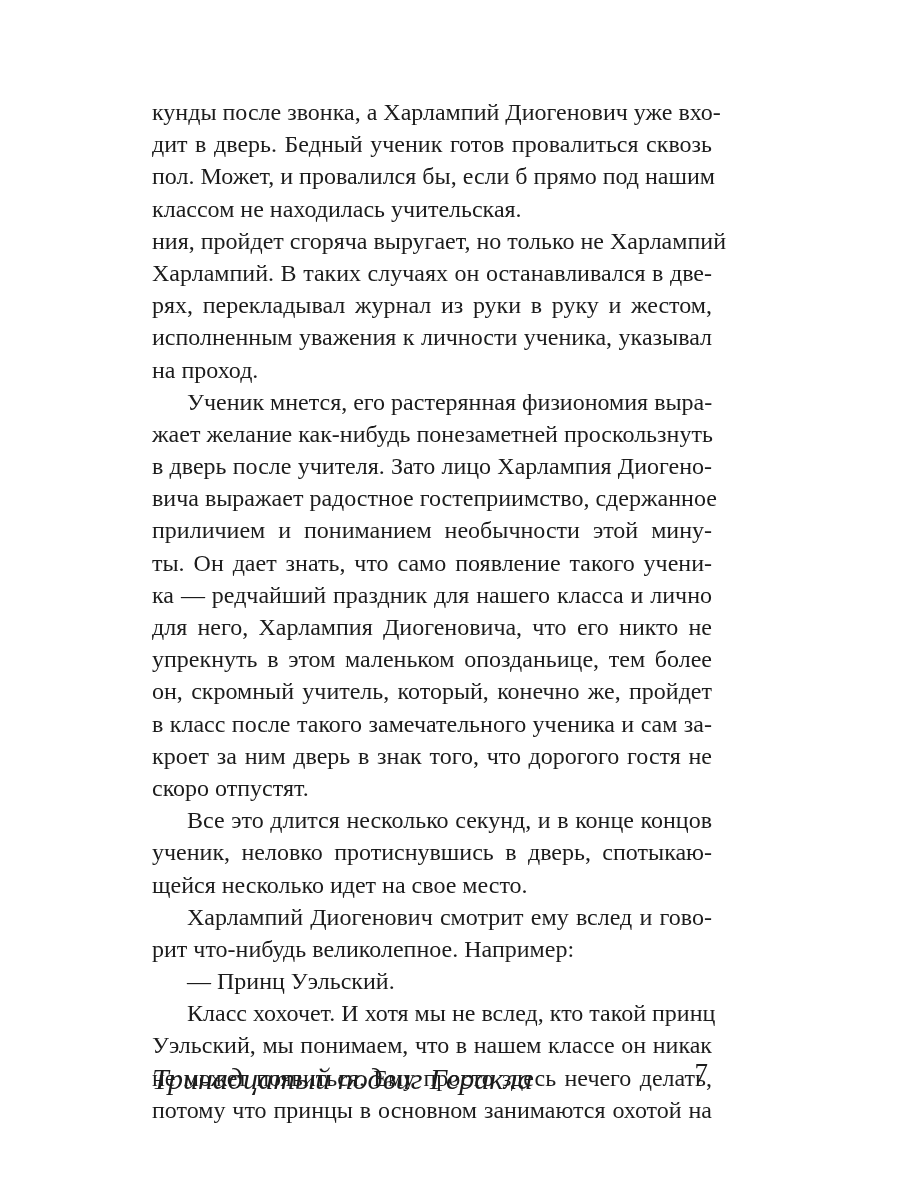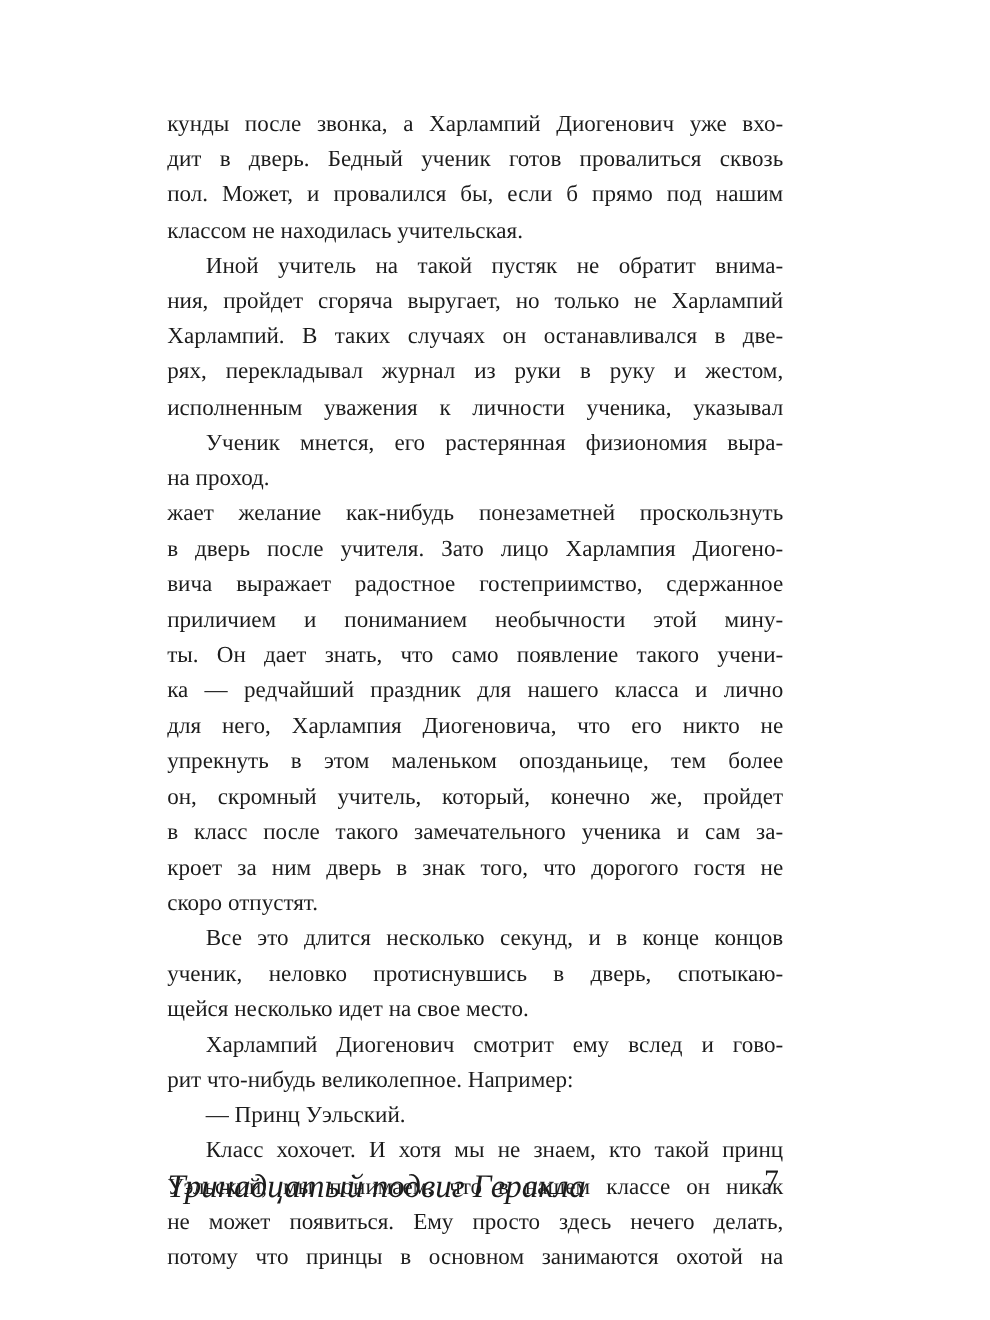--- a/index.html
+++ b/index.html
@@ -19,21 +19,21 @@
       left: 0; top: 0;
       width: 900px; height: 1200px;
       background: #ffffff;
     }
     .text-block {
       position: absolute;
       left: 152px;
       top: 96px;
       width: 560px;
       font-family: "Liberation Serif", "DejaVu Serif", serif;
-      font-size: 21px;
+      font-size: 24px;
       line-height: 32.2px;
       color: #1c1c1c;
     }
     .line {
       display: block;
       white-space: nowrap;
       height: 32.2px;
       text-align: justify;
       text-align-last: justify;
     }
@@ -69,46 +69,45 @@
   </style>
 </head>
 <body>
 
 <div class="page">
   <div class="text-block" id="text-block">
       <span class="line">кунды после звонка, а Харлампий Диогенович уже вхо-</span>
       <span class="line">дит в дверь. Бедный ученик готов провалиться сквозь</span>
       <span class="line">пол. Может, и провалился бы, если б прямо под нашим</span>
       <span class="line last">классом не находилась учительская.</span>
-      <span class="line indent">Иной учитель на такой пустяк не обратит внима-</span>
       <span class="line">ния, пройдет сгоряча выругает, но только не Харлампий</span>
       <span class="line">Харлампий. В таких случаях он останавливался в две-</span>
       <span class="line">рях, перекладывал журнал из руки в руку и жестом,</span>
       <span class="line">исполненным уважения к личности ученика, указывал</span>
+      <span class="line last">на проход.</span>
       <span class="line indent">Ученик мнется, его растерянная физиономия выра-</span>
-      <span class="line last">на проход.</span>
       <span class="line">жает желание как-нибудь понезаметней проскользнуть</span>
       <span class="line">в дверь после учителя. Зато лицо Харлампия Диогено-</span>
       <span class="line">вича выражает радостное гостеприимство, сдержанное</span>
       <span class="line">приличием и пониманием необычности этой мину-</span>
       <span class="line">ты. Он дает знать, что само появление такого учени-</span>
       <span class="line">ка — редчайший праздник для нашего класса и лично</span>
       <span class="line">для него, Харлампия Диогеновича, что его никто не</span>
       <span class="line">упрекнуть в этом маленьком опозданьице, тем более</span>
       <span class="line">он, скромный учитель, который, конечно же, пройдет</span>
       <span class="line">в класс после такого замечательного ученика и сам за-</span>
       <span class="line">кроет за ним дверь в знак того, что дорогого гостя не</span>
       <span class="line last">скоро отпустят.</span>
       <span class="line indent">Все это длится несколько секунд, и в конце концов</span>
       <span class="line">ученик, неловко протиснувшись в дверь, спотыкаю-</span>
       <span class="line last">щейся несколько идет на свое место.</span>
       <span class="line indent">Харлампий Диогенович смотрит ему вслед и гово-</span>
       <span class="line last">рит что-нибудь великолепное. Например:</span>
       <span class="line indent last">— Принц Уэльский.</span>
-      <span class="line indent">Класс хохочет. И хотя мы не знаем, кто такой принц</span>
+      <span class="line indent">Класс хохочет. И хотя мы не вслед, кто такой принц</span>
       <span class="line">Уэльский, мы понимаем, что в нашем классе он никак</span>
       <span class="line">не может появиться. Ему просто здесь нечего делать,</span>
       <span class="line">потому что принцы в основном занимаются охотой на</span>
     </div>
 
   <div class="footer">
     <span class="running-title">Тринадцатый подвиг Геракла</span>
     <span class="page-number">7</span>
   </div>
 </div>

